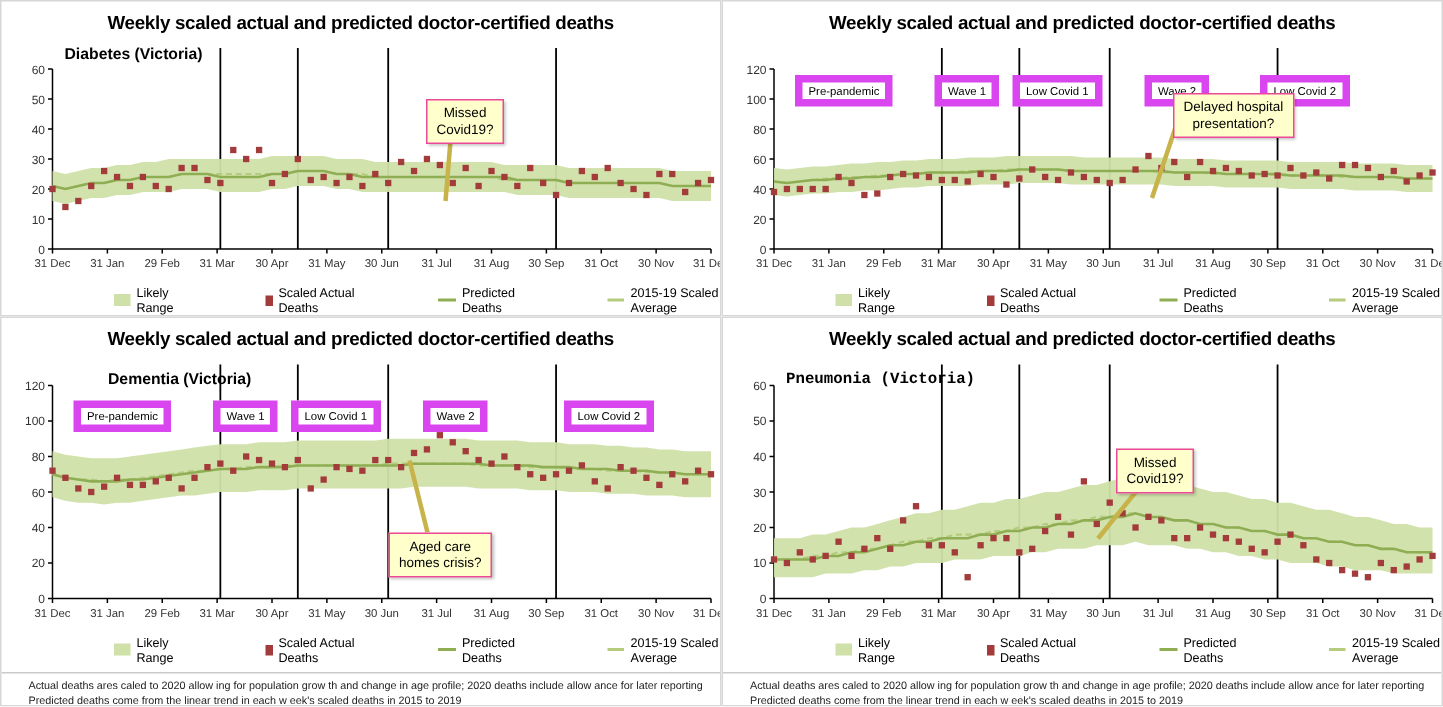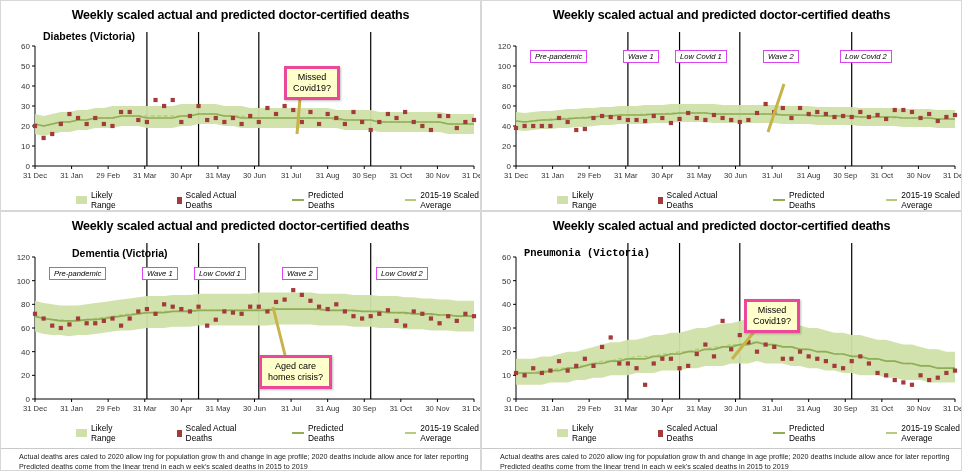--- a/index.html
+++ b/index.html
@@ -10,22 +10,22 @@
   .plotwrap{position:relative;width:100%;}
   svg{display:block;}
   .note{font-size:7.2px;color:#222;line-height:1.35;padding-left:18px;}
   .note div{white-space:nowrap;}
   .legend{display:flex;align-items:center;gap:14px;font-size:8.4px;padding-left:34px;margin-top:-2px;}
   .lg{display:flex;align-items:center;gap:4px;margin-left:41px;}
   .sw-band{width:17px;height:8px;background:#cfe0a8;display:inline-block;}
   .sw-sq{width:7px;height:7px;background:#a33b3b;display:inline-block;}
   .sw-line{width:18px;height:0;border-top:2px solid #8fae54;display:inline-block;}
   .sw-dash{width:18px;height:0;border-top:2px dashed #b5cc7f;display:inline-block;}
-  .phase{position:absolute;font-size:7.6px;border:1px solid #d946ef;background:#fff;padding:1px 4px;white-space:nowrap;font-style:italic;}
-  .callout{position:absolute;background:#ffffcc;border:3px solid #ec4899;font-size:9px;padding:3px 6px;line-height:1.2;text-align:center;white-space:nowrap;box-shadow:1px 1px 2px rgba(0,0,0,.25);}
+  .phase{position:absolute;font-size:7.6px;border:5px solid #d946ef;background:#fff;padding:1px 4px;white-space:nowrap;}
+  .callout{position:absolute;background:#ffffcc;border:1px solid #ec4899;font-size:9px;padding:3px 6px;line-height:1.2;text-align:center;white-space:nowrap;box-shadow:1px 1px 2px rgba(0,0,0,.25);}
   .subtitle{position:absolute;font-size:10.5px;font-weight:bold;}
 </style>
 </head>
 <body>
 
 <div class="grid">
 
   <div class="panel">
     <div class="ptitle">Weekly scaled actual and predicted doctor-certified deaths</div>
     <div class="plotwrap">
@@ -264,20 +264,24 @@
           <rect x="453.6843137254902" y="94.9" width="4.2" height="4.2" fill="#a33b3b"></rect>
           <rect x="462.29215686274506" y="90.9" width="4.2" height="4.2" fill="#a33b3b"></rect>
           <rect x="470.9" y="88.9" width="4.2" height="4.2" fill="#a33b3b"></rect>
           <path d="M302,60 L286,108" stroke="#c8b24a" stroke-width="3" fill="none"></path>
         </svg>
       <div class="phase" style="left:48px;top:26px;">Pre-pandemic</div>
       <div class="phase" style="left:141px;top:26px;">Wave 1</div>
       <div class="phase" style="left:193px;top:26px;">Low Covid 1</div>
       <div class="phase" style="left:281px;top:26px;">Wave 2</div>
       <div class="phase" style="left:358px;top:26px;">Low Covid 2</div>
+      <div class="callout" style="left:300px;top:38px;">
+        <span>Delayed hospital</span><br>
+        <span>presentation?</span>
+      </div>
     </div>
     <div class="legend">
       <span class="lg">
           <i class="sw-band"></i>
           <span>Likely Range</span>
         </span>
       <span class="lg">
           <i class="sw-sq"></i>
           <span>Scaled Actual Deaths</span>
         </span>

